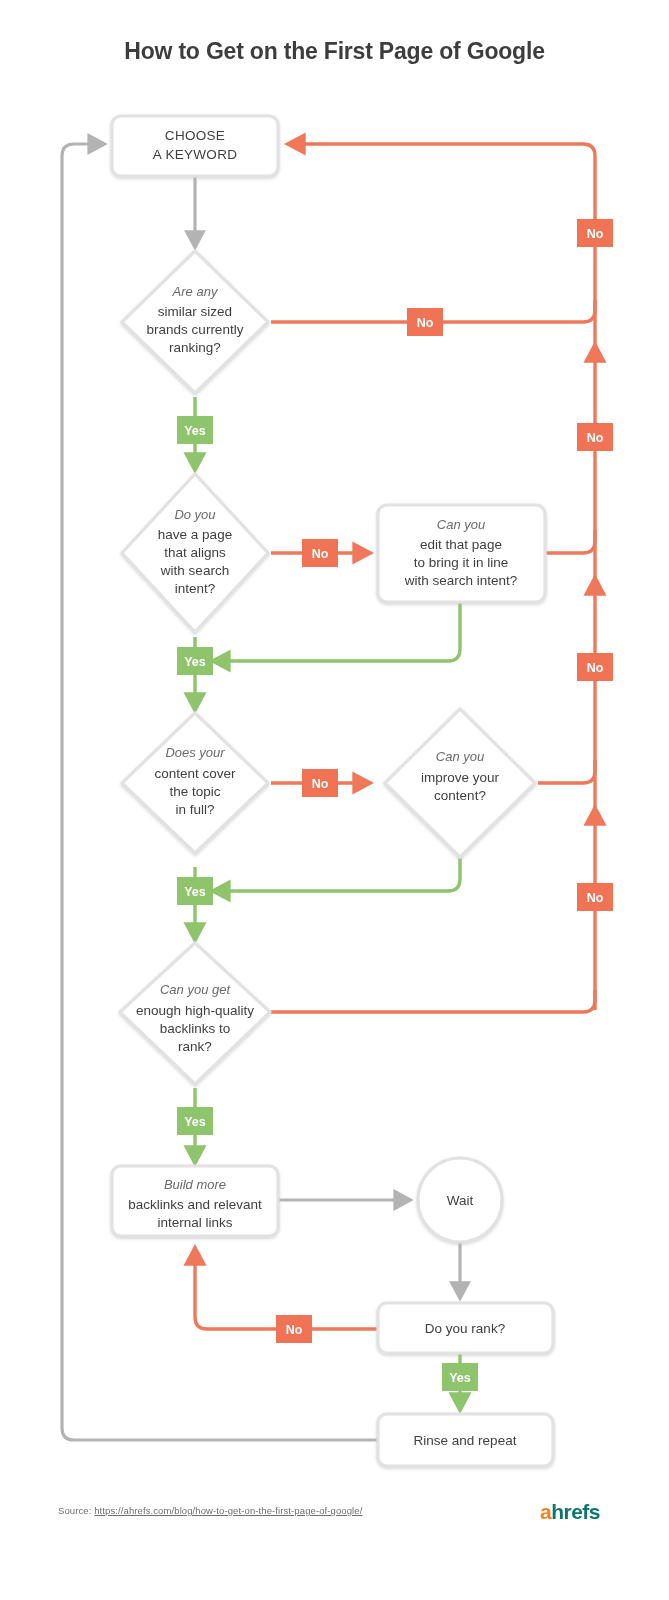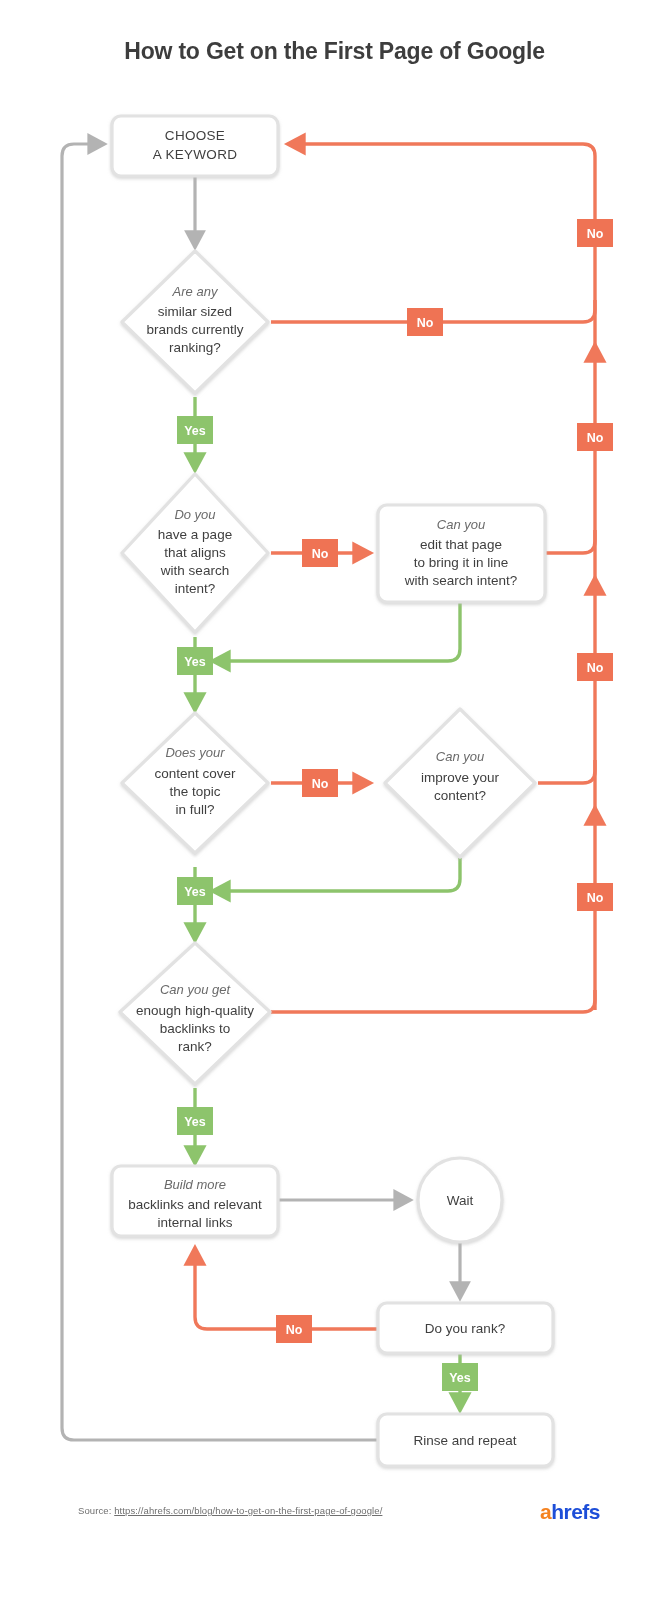--- a/index.html
+++ b/index.html
@@ -60,32 +60,32 @@
     font-weight: bold;
   }
   .footer {
     position: absolute;
     left: 58px;
     top: 1505px;
     font-size: 9.5px;
     color: #6f6f6f;
     letter-spacing: 0.1px;
   }
-  .footer .src-label { color: #6f6f6f; margin-left: 20px; }
+  .footer .src-label { color: #6f6f6f; }
   .footer .src-url { color: #6f6f6f; text-decoration: underline; }
   .logo {
     position: absolute;
     right: 45px;
     top: 1500px;
     font-size: 21px;
     font-weight: bold;
     letter-spacing: -0.5px;
   }
   .logo .logo-a { color: #f5821f; }
-  .logo .logo-rest { color: #1d4ed8; }
+  .logo .logo-rest { color: #0f766e; }
 </style>
 </head>
 <body>
 
 <div id="page">
 
   <div class="title">How to Get on the First Page of Google</div>
 
   <svg class="flow" viewBox="0 0 669 1600">
     <defs>

